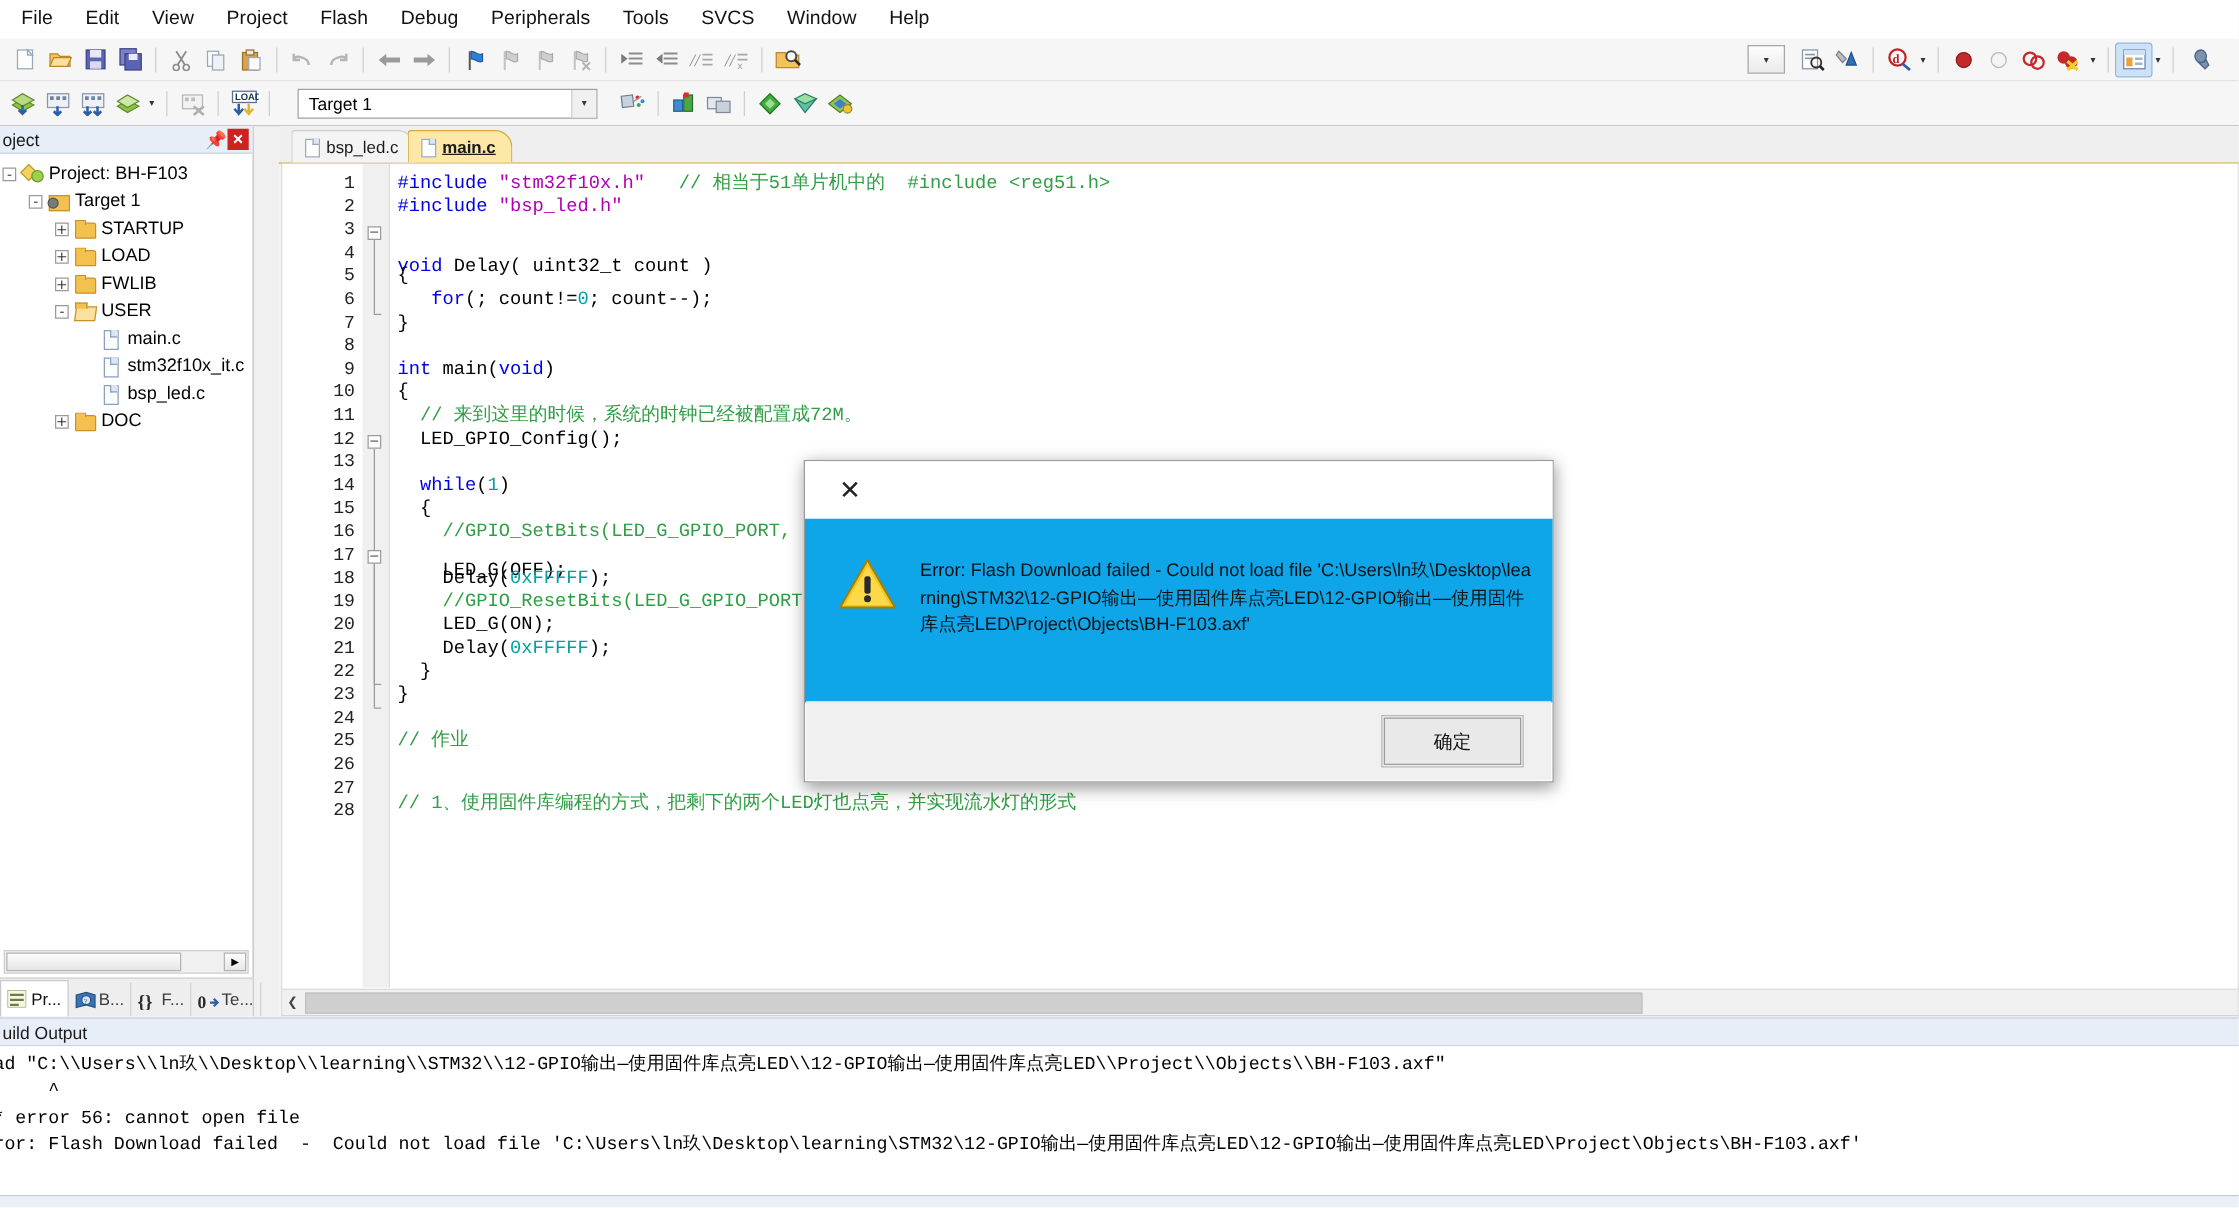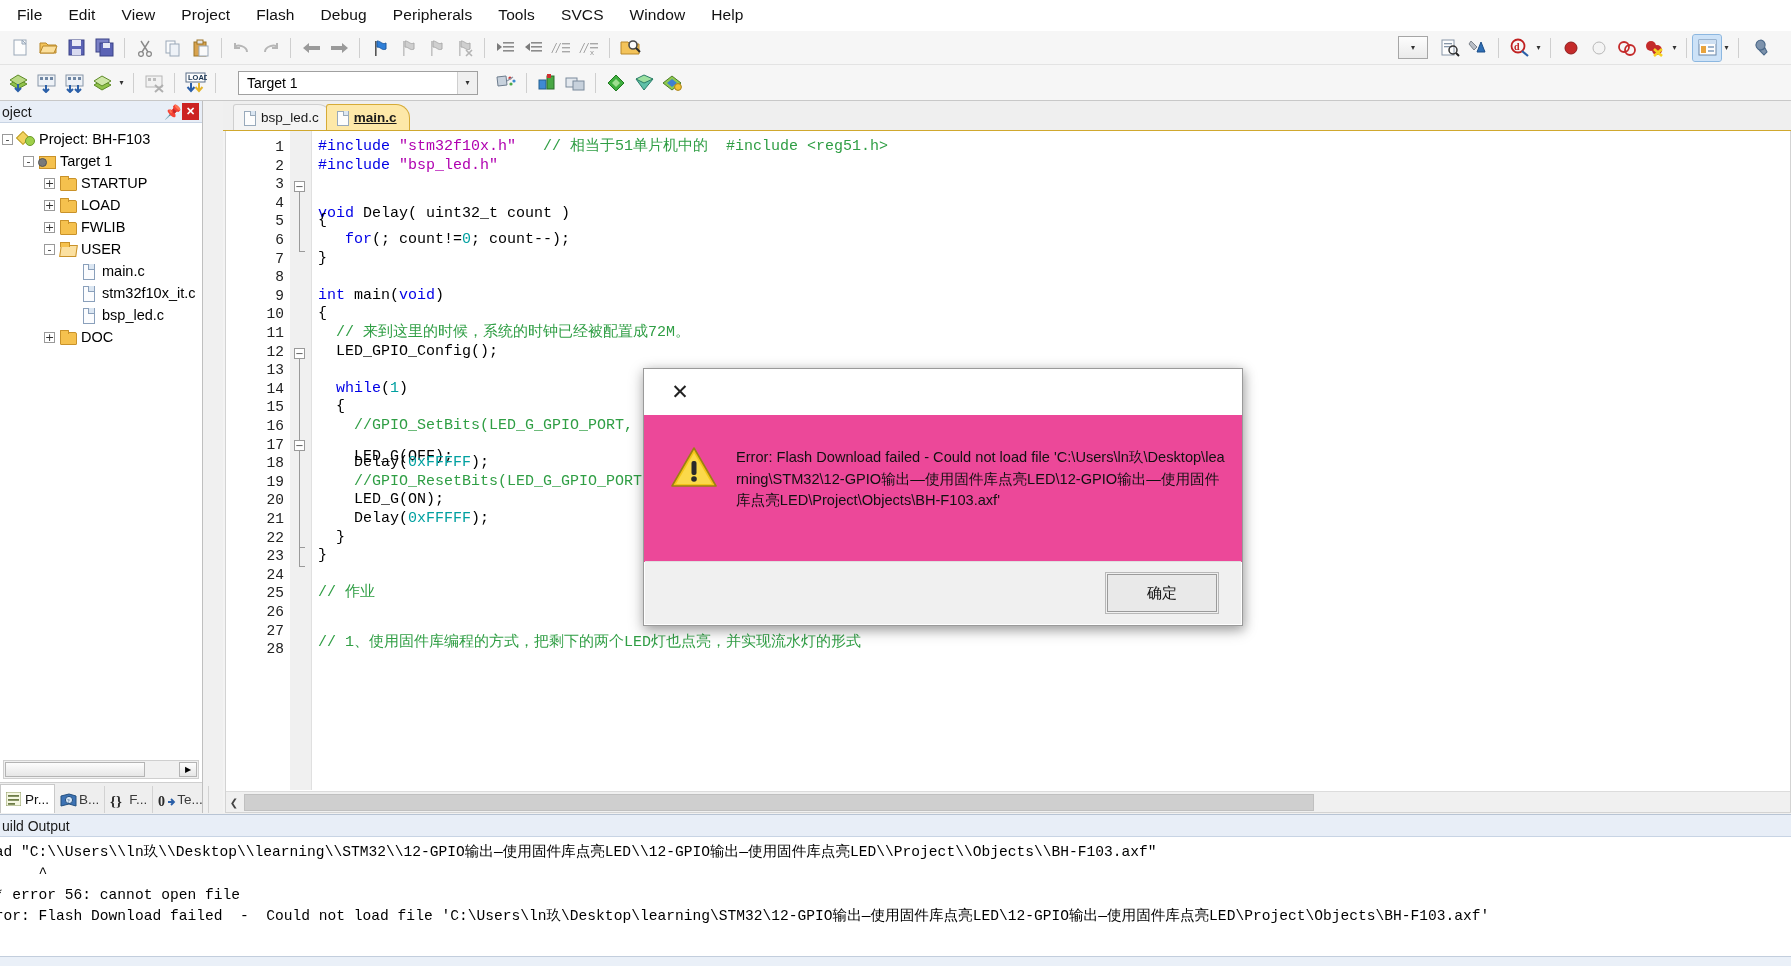--- a/index.html
+++ b/index.html
@@ -310,21 +310,21 @@
     height:46px; display:flex; align-items:center;
     padding-left:14px; background:#ffffff;
   }
   #dlg-title { font-size:15.5px; color:#1a1a1a; flex:1; }
   #dlg-close {
     width:44px; height:36px; display:flex; align-items:center; justify-content:center;
     font-size:21px; color:#222; cursor:default; font-family:"DejaVu Sans",sans-serif;
   }
   #dlg-body {
     position:absolute; top:46px; left:0; right:0; height:147px;
-    background:#ec4899; display:flex; padding:18px 16px 0 26px;
+    background:#0ea5e9; display:flex; padding:18px 16px 0 26px;
   }
   #warn-icon {
     width:48px; height:44px; flex:0 0 auto; margin-right:18px; margin-top:12px;
     position:relative;
   }
   #dlg-msg {
     font-size:14.6px; color:#111; line-height:21.5px; padding-top:14px;
     word-break: break-all;
   }
   #dlg-footer {

